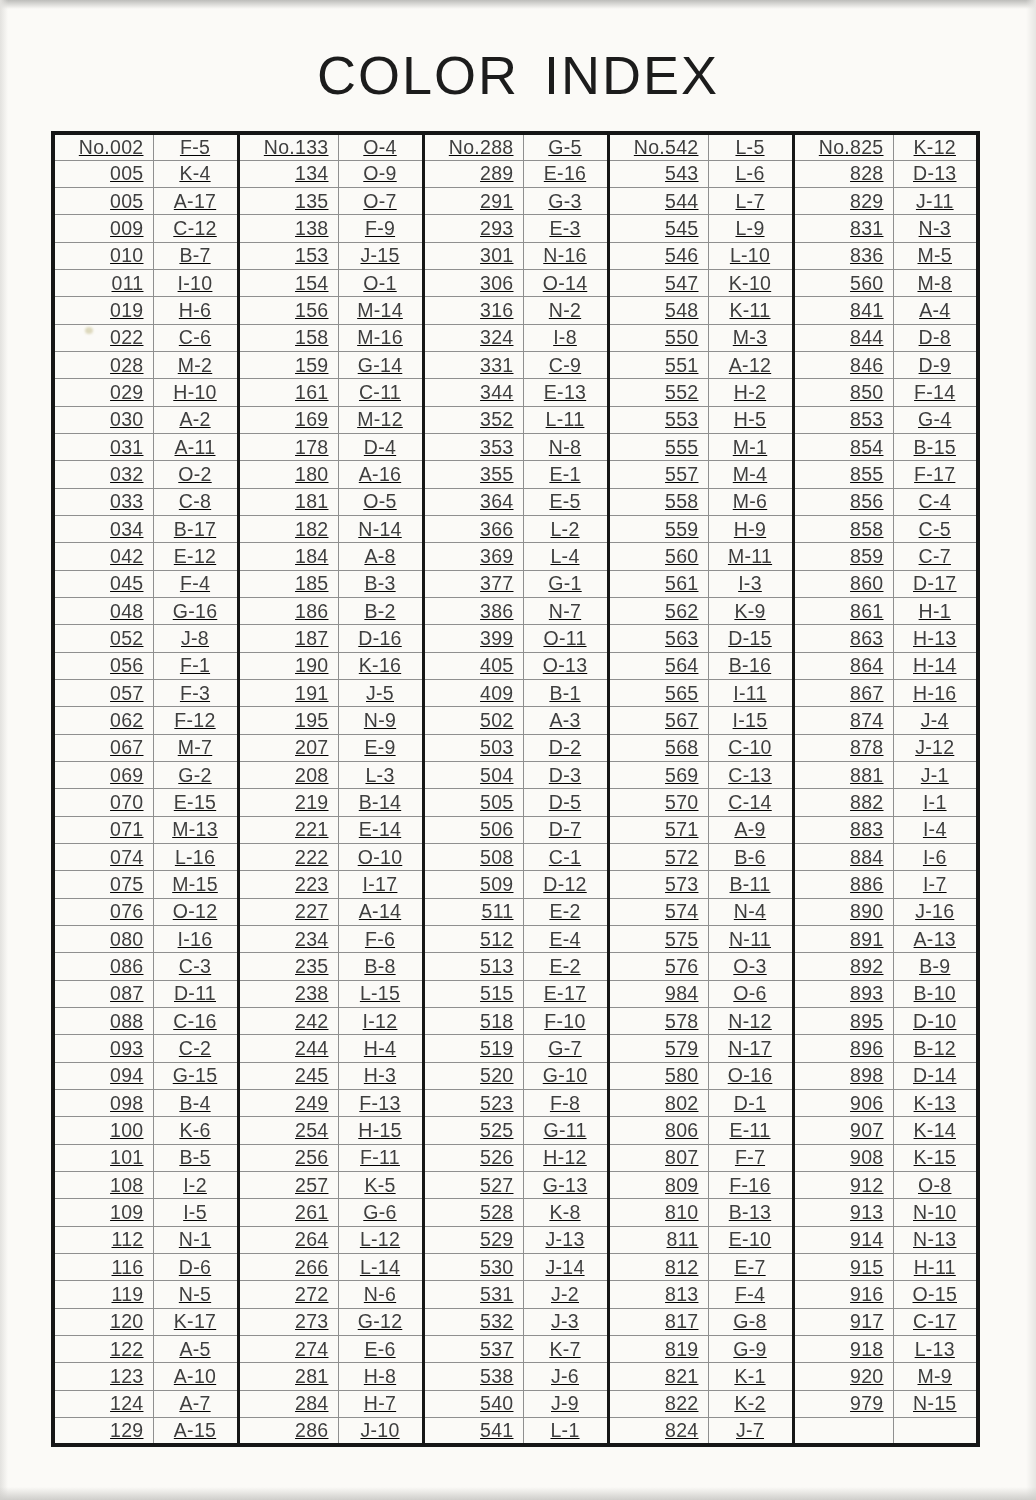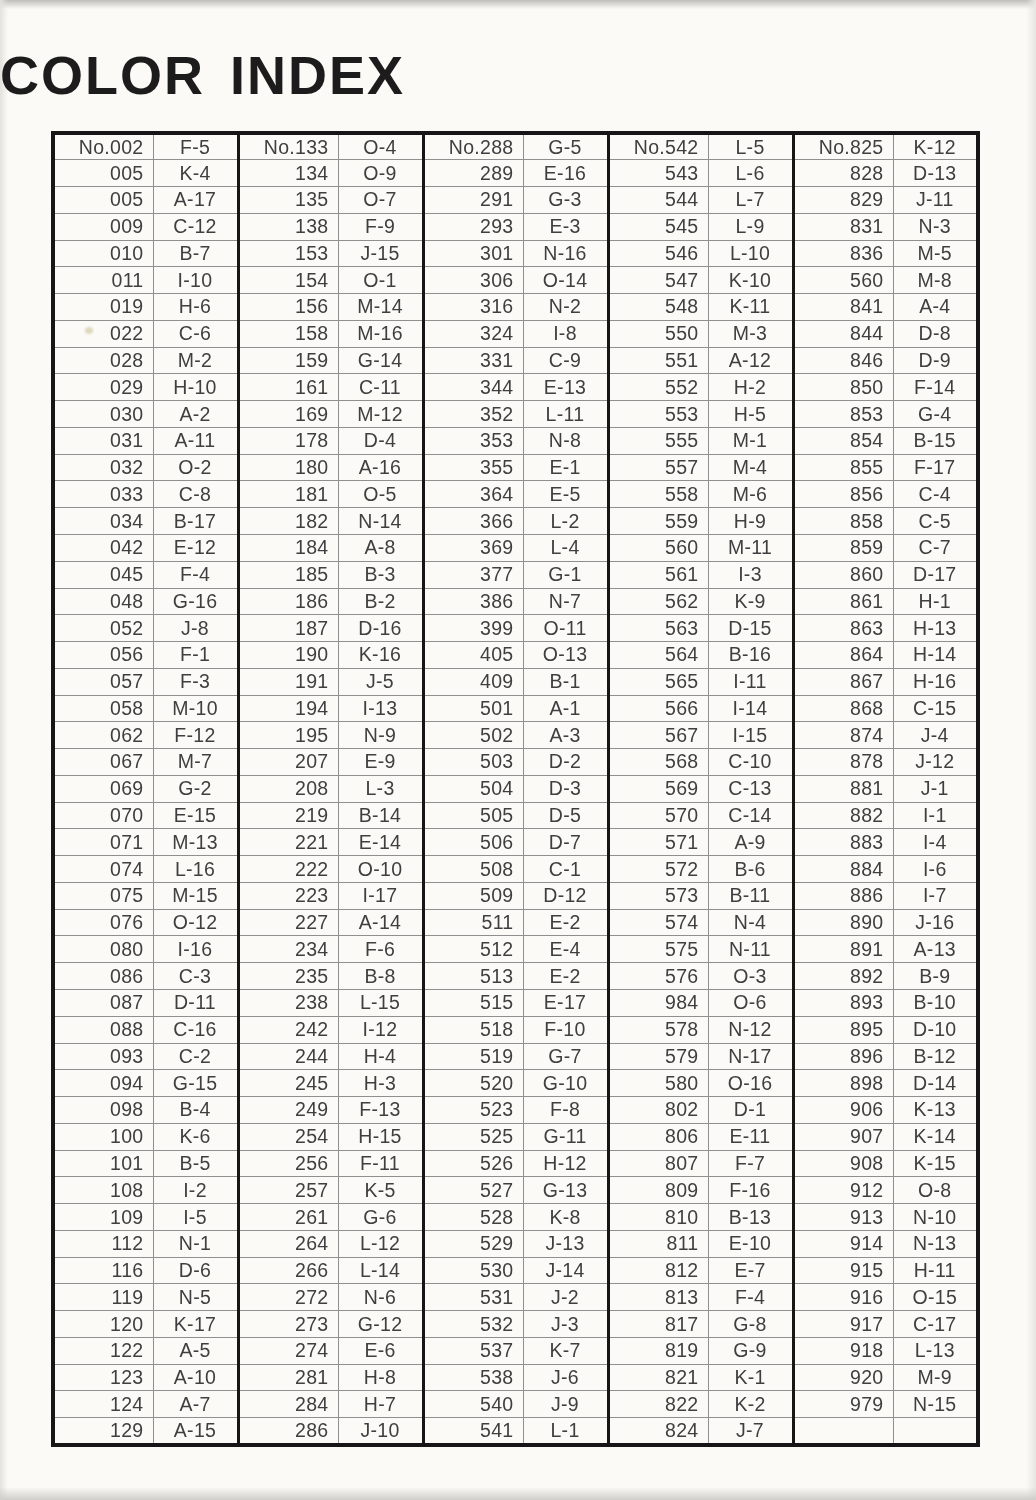--- a/index.html
+++ b/index.html
@@ -33,36 +33,38 @@
     pointer-events:none;
   }
   .edge-right{
     position:absolute;top:0;right:0;bottom:0;width:10px;
     background:linear-gradient(to left,#e7e6e3 0px,rgba(255,255,255,0) 10px);
     pointer-events:none;
   }
   .title{
     position:absolute;
     top:44px;left:0;right:0;
+    text-align:center;
     font-size:54px;
-    font-weight:700;
+    font-weight:400;
     letter-spacing:2px;
     word-spacing:8px;
     color:var(--ink-strong);
   }
   .table-wrap{
     position:absolute;
     top:131px;left:51px;
     width:927px;height:1316px;
   }
   table.color-index{
     width:100%;height:100%;
     table-layout:fixed;
     border-collapse:collapse;
     border:4px solid var(--frame);
+    text-decoration:underline;
   }
   td{
     height:26px;
     font-size:19.5px;
     letter-spacing:0.3px;
     color:var(--ink);
     border-top:1px solid var(--grid);
     white-space:nowrap;
     overflow:hidden;
   }
@@ -360,32 +362,20 @@
           <td class="num">191</td>
           <td class="code">J-5</td>
           <td class="num">409</td>
           <td class="code">B-1</td>
           <td class="num">565</td>
           <td class="code">I-11</td>
           <td class="num">867</td>
           <td class="code">H-16</td>
         </tr>
         <tr>
-          <td class="num">058</td>
-          <td class="code">M-10</td>
-          <td class="num">194</td>
-          <td class="code">I-13</td>
-          <td class="num">501</td>
-          <td class="code">A-1</td>
-          <td class="num">566</td>
-          <td class="code">I-14</td>
-          <td class="num">868</td>
-          <td class="code">C-15</td>
-        </tr>
-        <tr>
           <td class="num">062</td>
           <td class="code">F-12</td>
           <td class="num">195</td>
           <td class="code">N-9</td>
           <td class="num">502</td>
           <td class="code">A-3</td>
           <td class="num">567</td>
           <td class="code">I-15</td>
           <td class="num">874</td>
           <td class="code">J-4</td>

